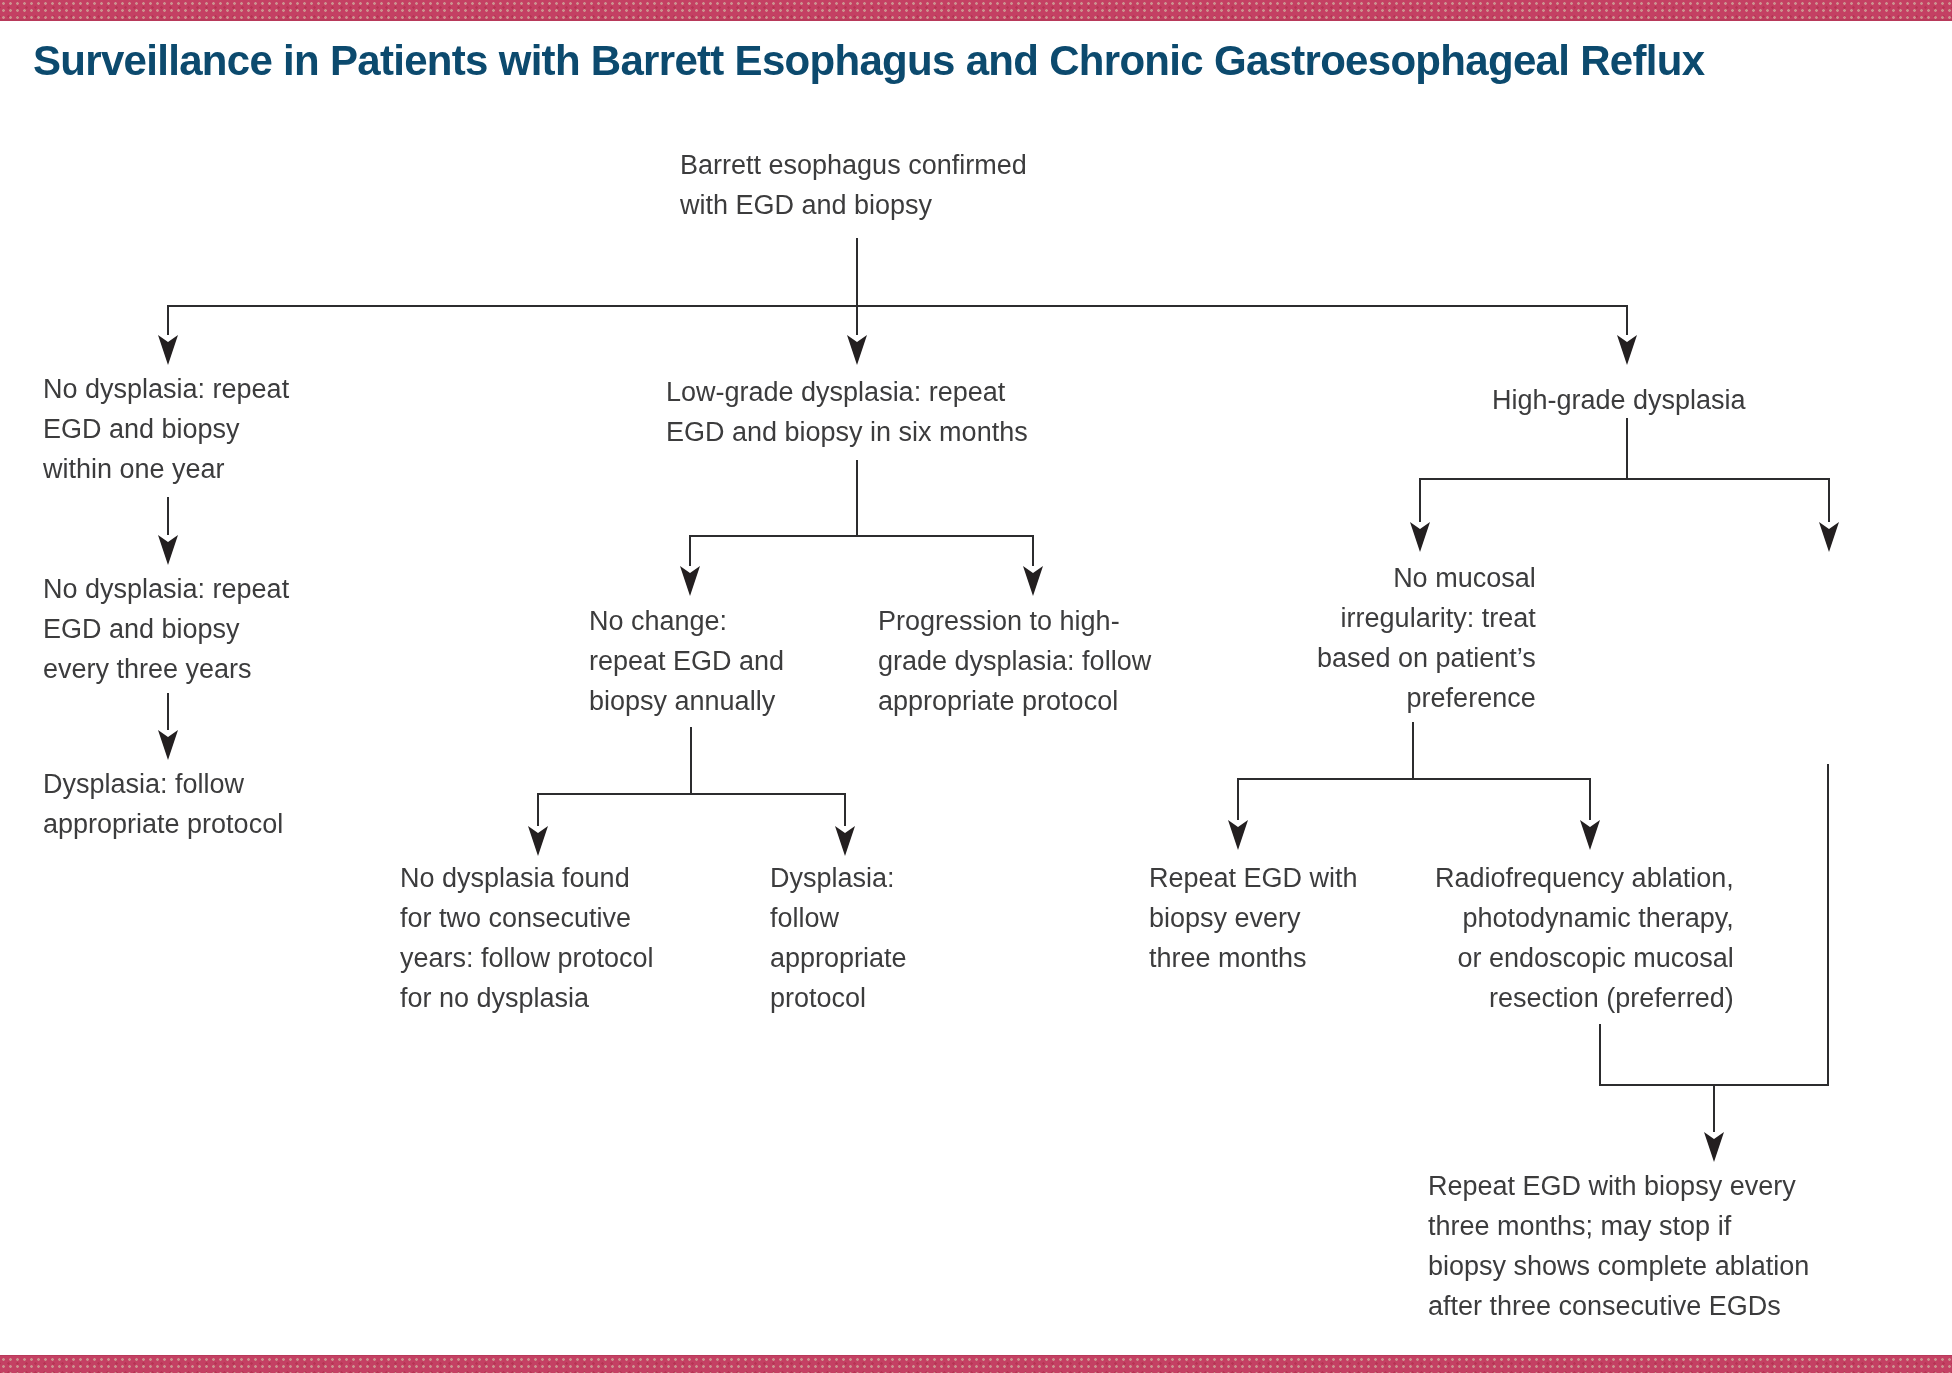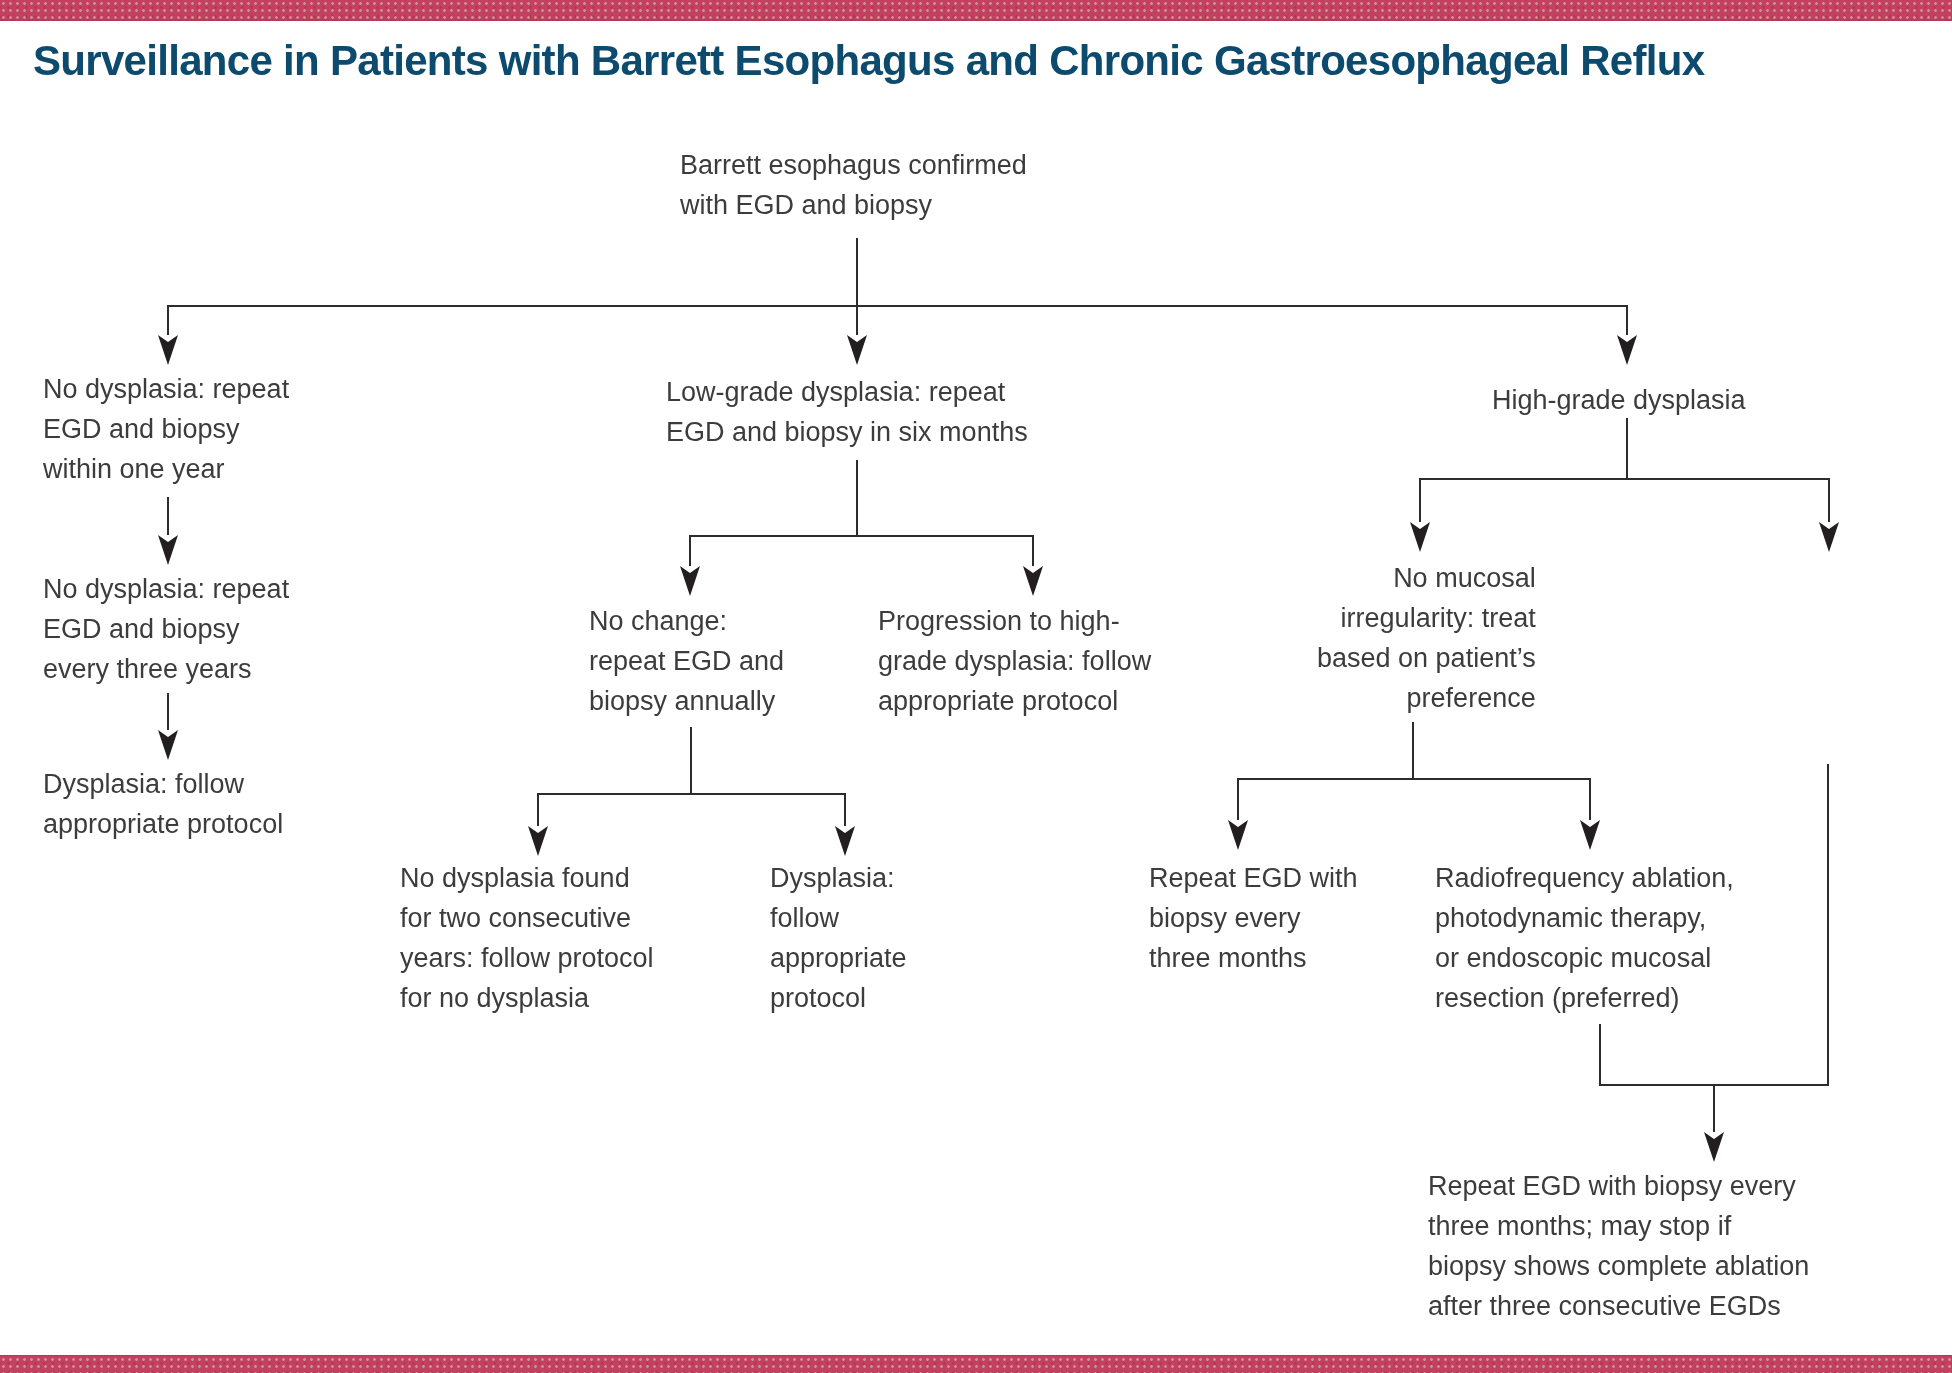--- a/index.html
+++ b/index.html
@@ -173,21 +173,21 @@
     </svg>
 
   <div class="vline" style="left:1589px; top:778px; height:42px;"></div>
   <svg class="ah" style="left:1580px; top:820px;" viewBox="0 0 20 30">
       <path d="M0,0 L10,30 L20,0 L10,7 Z"></path>
     </svg>
 
   <div class="node" style="left:1130px; top:858px;margin-left:19px;">Repeat EGD with
 biopsy every
 three months</div>
-  <div class="node" style="left:1435px; top:858px;">Radiofrequency ablation,
+  <div class="node" style="left:1435px; top:858px;text-align:right;">Radiofrequency ablation,
 photodynamic therapy,
 or endoscopic mucosal
 resection (preferred)</div>
 
   <div class="vline" style="left:1599px; top:1024px; height:62px;"></div>
   <div class="vline" style="left:1827px; top:764px; height:322px;"></div>
   <div class="hline" style="left:1599px; top:1084px; width:230px;"></div>
 
   <div class="vline" style="left:1713px; top:1086px; height:46px;"></div>
   <svg class="ah" style="left:1704px; top:1132px;" viewBox="0 0 20 30">

